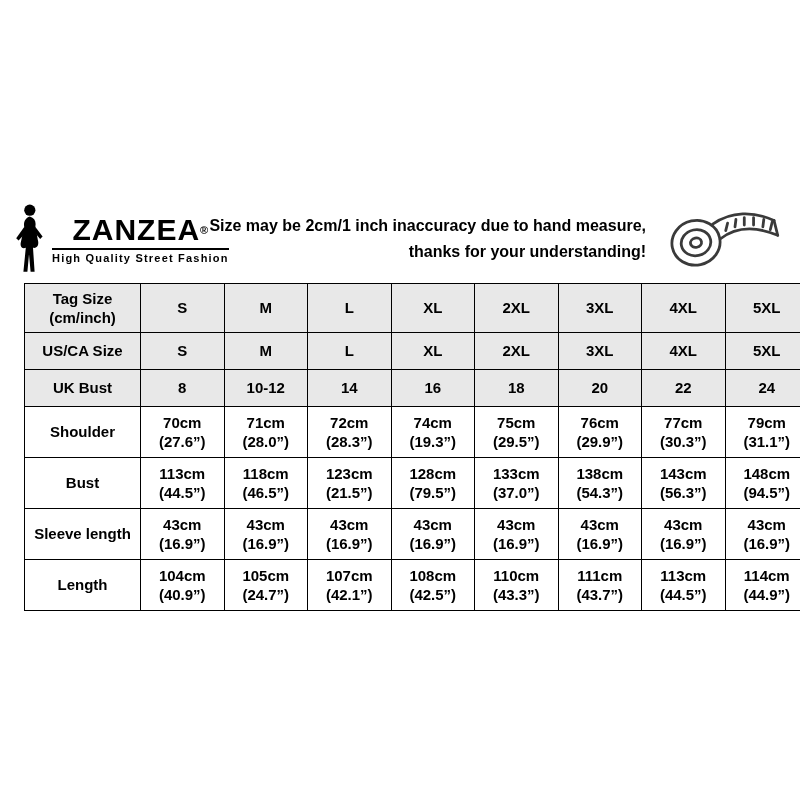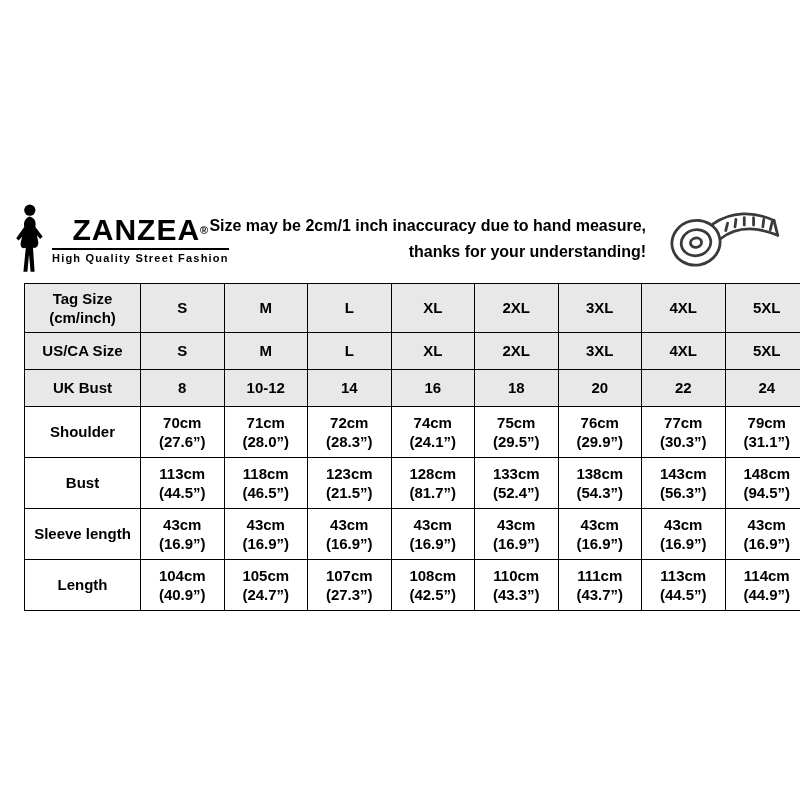--- a/index.html
+++ b/index.html
@@ -120,42 +120,42 @@
         </tr>
         <tr class="measure-row">
           <th>Shoulder</th>
           <td>70cm
 (27.6”)</td>
           <td>71cm
 (28.0”)</td>
           <td>72cm
 (28.3”)</td>
           <td>74cm
-(24.1”)</td>
+(19.3”)</td>
           <td>75cm
 (29.5”)</td>
           <td>76cm
 (29.9”)</td>
           <td>77cm
 (30.3”)</td>
           <td>79cm
 (31.1”)</td>
         </tr>
         <tr class="measure-row">
           <th>Bust</th>
           <td>113cm
 (44.5”)</td>
           <td>118cm
 (46.5”)</td>
           <td>123cm
 (21.5”)</td>
           <td>128cm
-(81.7”)</td>
+(79.5”)</td>
           <td>133cm
-(52.4”)</td>
+(37.0”)</td>
           <td>138cm
 (54.3”)</td>
           <td>143cm
 (56.3”)</td>
           <td>148cm
 (94.5”)</td>
         </tr>
         <tr class="measure-row">
           <th>Sleeve length</th>
           <td>43cm
@@ -175,21 +175,21 @@
           <td>43cm
 (16.9”)</td>
         </tr>
         <tr class="measure-row">
           <th>Length</th>
           <td>104cm
 (40.9”)</td>
           <td>105cm
 (24.7”)</td>
           <td>107cm
-(27.3”)</td>
+(42.1”)</td>
           <td>108cm
 (42.5”)</td>
           <td>110cm
 (43.3”)</td>
           <td>111cm
 (43.7”)</td>
           <td>113cm
 (44.5”)</td>
           <td>114cm
 (44.9”)</td>

